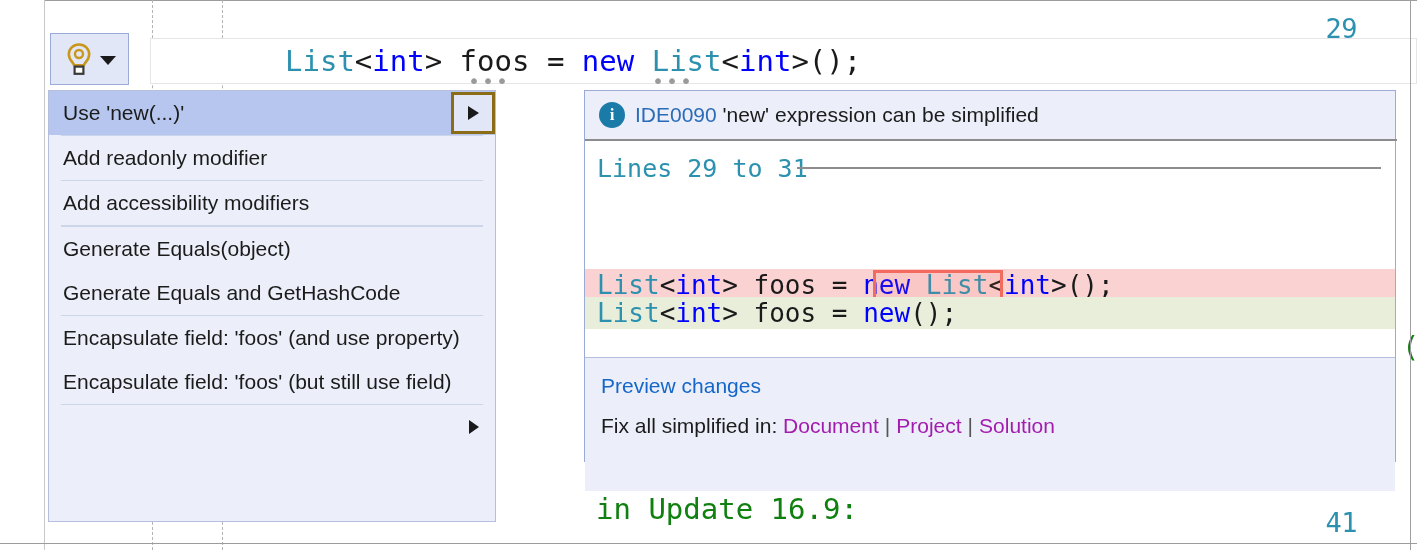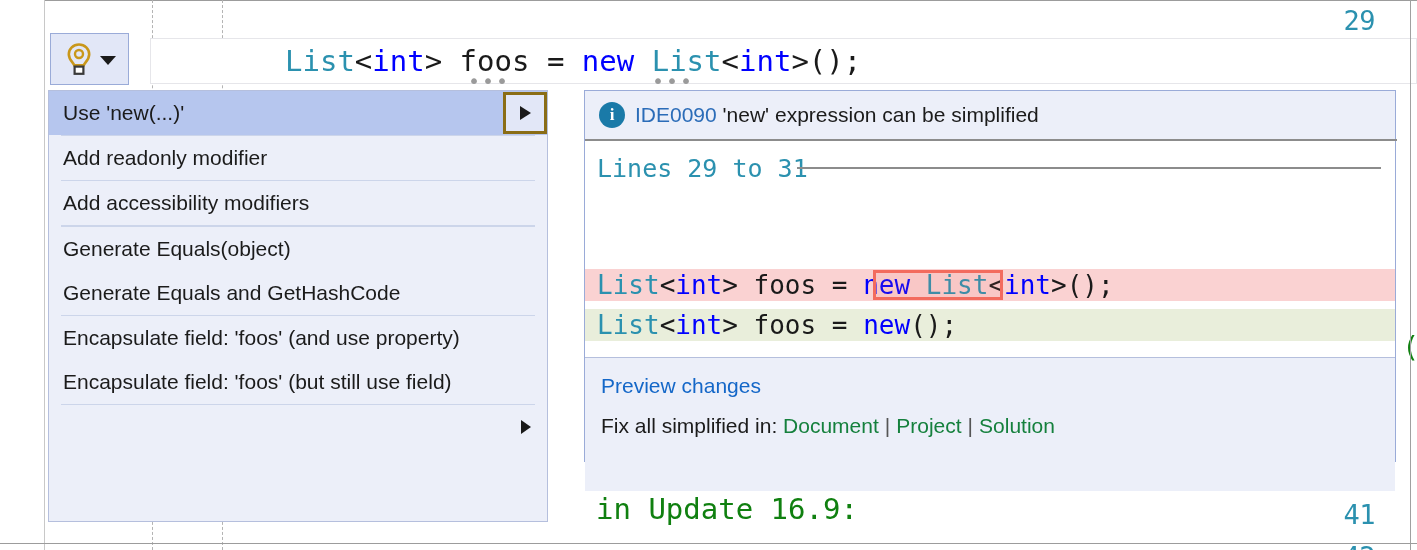--- a/index.html
+++ b/index.html
@@ -23,26 +23,27 @@
   }
   #gutter {
     position: absolute; left: 0; top: 0; width: 44px; height: 550px;
     background: #ffffff;
   }
   #gutter-line {
     position: absolute; left: 44px; top: 0; width: 1px; height: 550px;
     background: #c8c8c8;
   }
   .lineno {
-    position: absolute; right: 42px;
+    position: absolute; right: 60px;
     font-family: "DejaVu Sans Mono", monospace;
     font-size: 27px; line-height: 27px;
     color: #2b91af;
     letter-spacing: -0.5px;
     white-space: nowrap;
+    margin-top: 8px;
   }
   .indent-guide {
     position: absolute; width: 0; top: 0; height: 550px;
     border-left: 1px dashed #b4b4b4;
   }
   
   #current-line-box {
     position: absolute; left: 150px; top: 38px; width: 1267px; height: 46px;
     background: #ffffff;
     border: 1px solid #e6e6ea;
@@ -99,21 +100,21 @@
   #bulb-caret {
     width: 0; height: 0;
     border-left: 8px solid transparent;
     border-right: 8px solid transparent;
     border-top: 9px solid #1a1a1a;
     margin-top: 2px;
   }
 
   
   #qa-menu {
-    position: absolute; left: 48px; top: 90px; width: 500px; height: 432px;
+    position: absolute; left: 48px; top: 90px; width: 448px; height: 432px;
     background: #eceff9;
     border: 1px solid #b5bfdd;
     z-index: 40;
   }
   .qa-item {
     position: relative;
     height: 44px;
     display: flex; align-items: center;
     padding-left: 14px;
     font-size: 21px;
@@ -186,21 +187,21 @@
     position: absolute; left: 212px; top: 26px; right: 14px; height: 2px;
     background: #8c8c8c;
   }
   .diff-row {
     position: absolute; left: 0; width: 810px; height: 32px;
     font-family: "DejaVu Sans Mono", monospace;
     font-size: 26px; line-height: 32px;
     white-space: pre;
   }
   #diff-removed { top: 128px; background: #fad2d2; }
-  #diff-added   { top: 168px; background: #e9eedb; }
+  #diff-added   { top: 156px; background: #e9eedb; }
   .diff-text { position: absolute; left: 12px; top: 0; }
   #diff-highlight-box {
     position: absolute; left: 288px; top: 1px;
     width: 130px; height: 30px;
     border: 3px solid #f36b5e;
     background: rgba(243,107,94,0.10);
   }
   #preview-footer-sep {
     position: absolute; left: 0; top: 266px; width: 810px; height: 1px;
     background: #b5bfdd;
@@ -210,21 +211,21 @@
     background: #eceff9;
   }
   #preview-changes-link {
     position: absolute; left: 16px; top: 16px;
     font-size: 21px; color: #1467c8; white-space: nowrap;
   }
   #fixall-row {
     position: absolute; left: 16px; top: 56px;
     font-size: 21px; color: #1b1b1b; white-space: nowrap;
   }
-  .fix-link { color: #15803d; }
+  .fix-link { color: #a21caf; }
   .fix-pipe { color: #555; padding: 0 6px; }
 </style>
 </head>
 <body>
 
 <div id="root">
 
   <div id="editor">
     <div id="top-rule"></div>
     <div id="gutter"></div>

